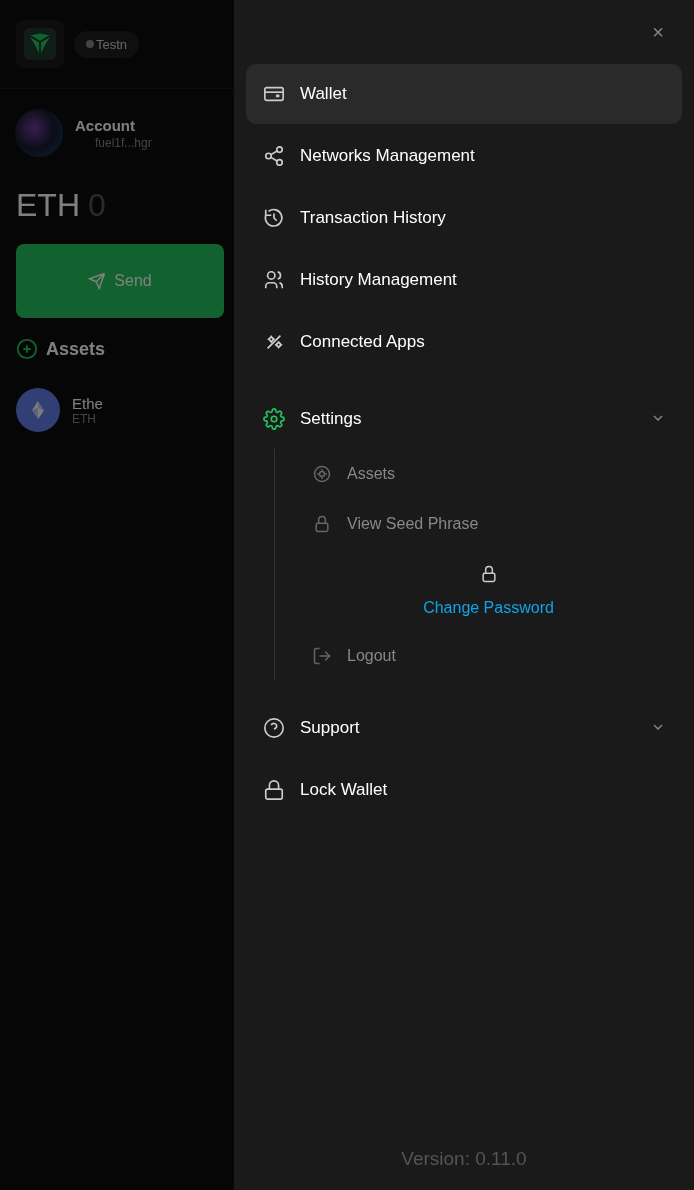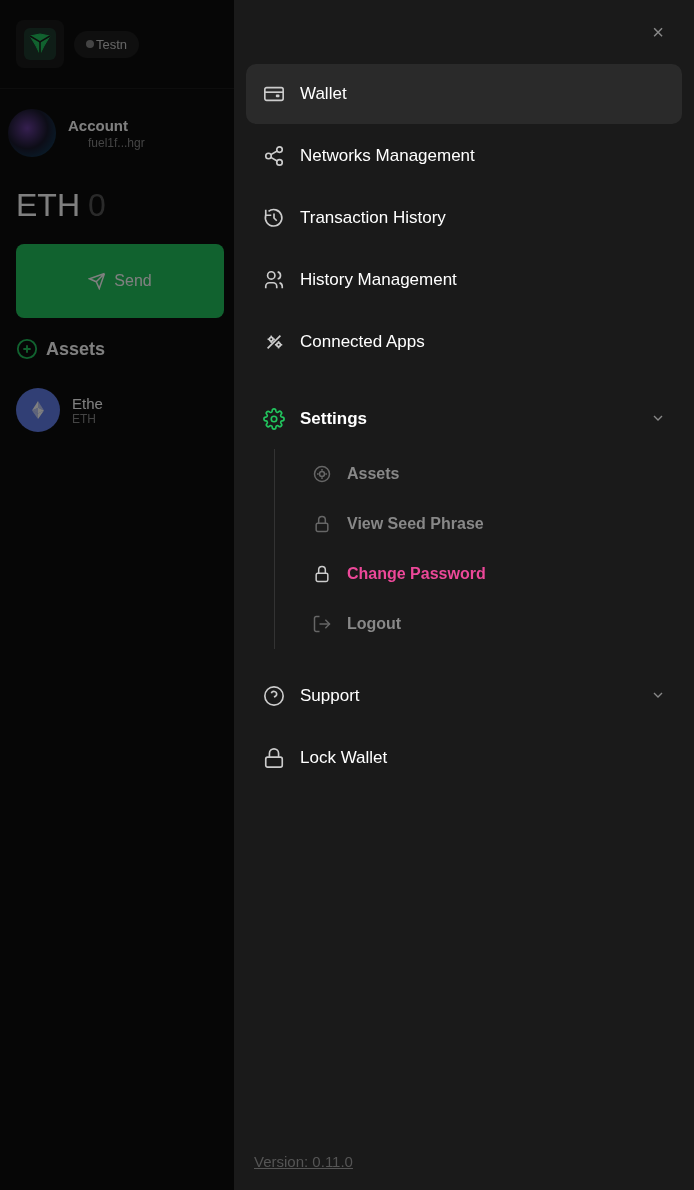--- a/index.html
+++ b/index.html
@@ -57,21 +57,21 @@
     }
 
     .bg-network-dot {
       width: 8px;
       height: 8px;
       background: #888;
       border-radius: 50%;
     }
 
     .bg-account-section {
-      padding: 20px 8px;
+      padding: 20px 15px;
       display: flex;
       align-items: center;
       gap: 12px;
     }
 
     .bg-avatar {
       width: 48px;
       height: 48px;
       border-radius: 50%;
       background: radial-gradient(circle at 40% 40%, #6b3fa0, #1a1a2e, #0d4a6b);
@@ -258,21 +258,20 @@
 
     .menu-divider {
       height: 1px;
       background: transparent;
       margin: 8px 0;
     }
 
     
     .settings-section {
       margin-bottom: 2px;
-      font-weight: bold;
     }
 
     .settings-header {
       display: flex;
       align-items: center;
       gap: 14px;
       padding: 18px 16px;
       border-radius: 10px;
       color: #fff;
       font-size: 17px;
@@ -290,43 +289,43 @@
       display: flex;
       align-items: center;
       gap: 14px;
       padding: 14px 16px;
       color: #888;
       font-size: 16px;
       cursor: pointer;
     }
 
     .submenu-item.active-sub {
-      color: #ec4899;
+      color: #0ea5e9;
+      flex-direction: column;
     }
 
     .submenu-item-icon {
       width: 22px;
       height: 22px;
       display: flex;
       align-items: center;
       justify-content: center;
       flex-shrink: 0;
     }
 
     .support-section {
       margin-bottom: 2px;
     }
 
     .version-text {
-      text-align: left;
+      text-align: center;
       color: #555;
-      font-size: 15px;
+      font-size: 19px;
       padding: 20px;
       margin-top: auto;
-      text-decoration: underline;
     }
 
     
     .settings-icon-green {
       color: #22c55e;
     }
   </style>
 </head>
 <body>
 

